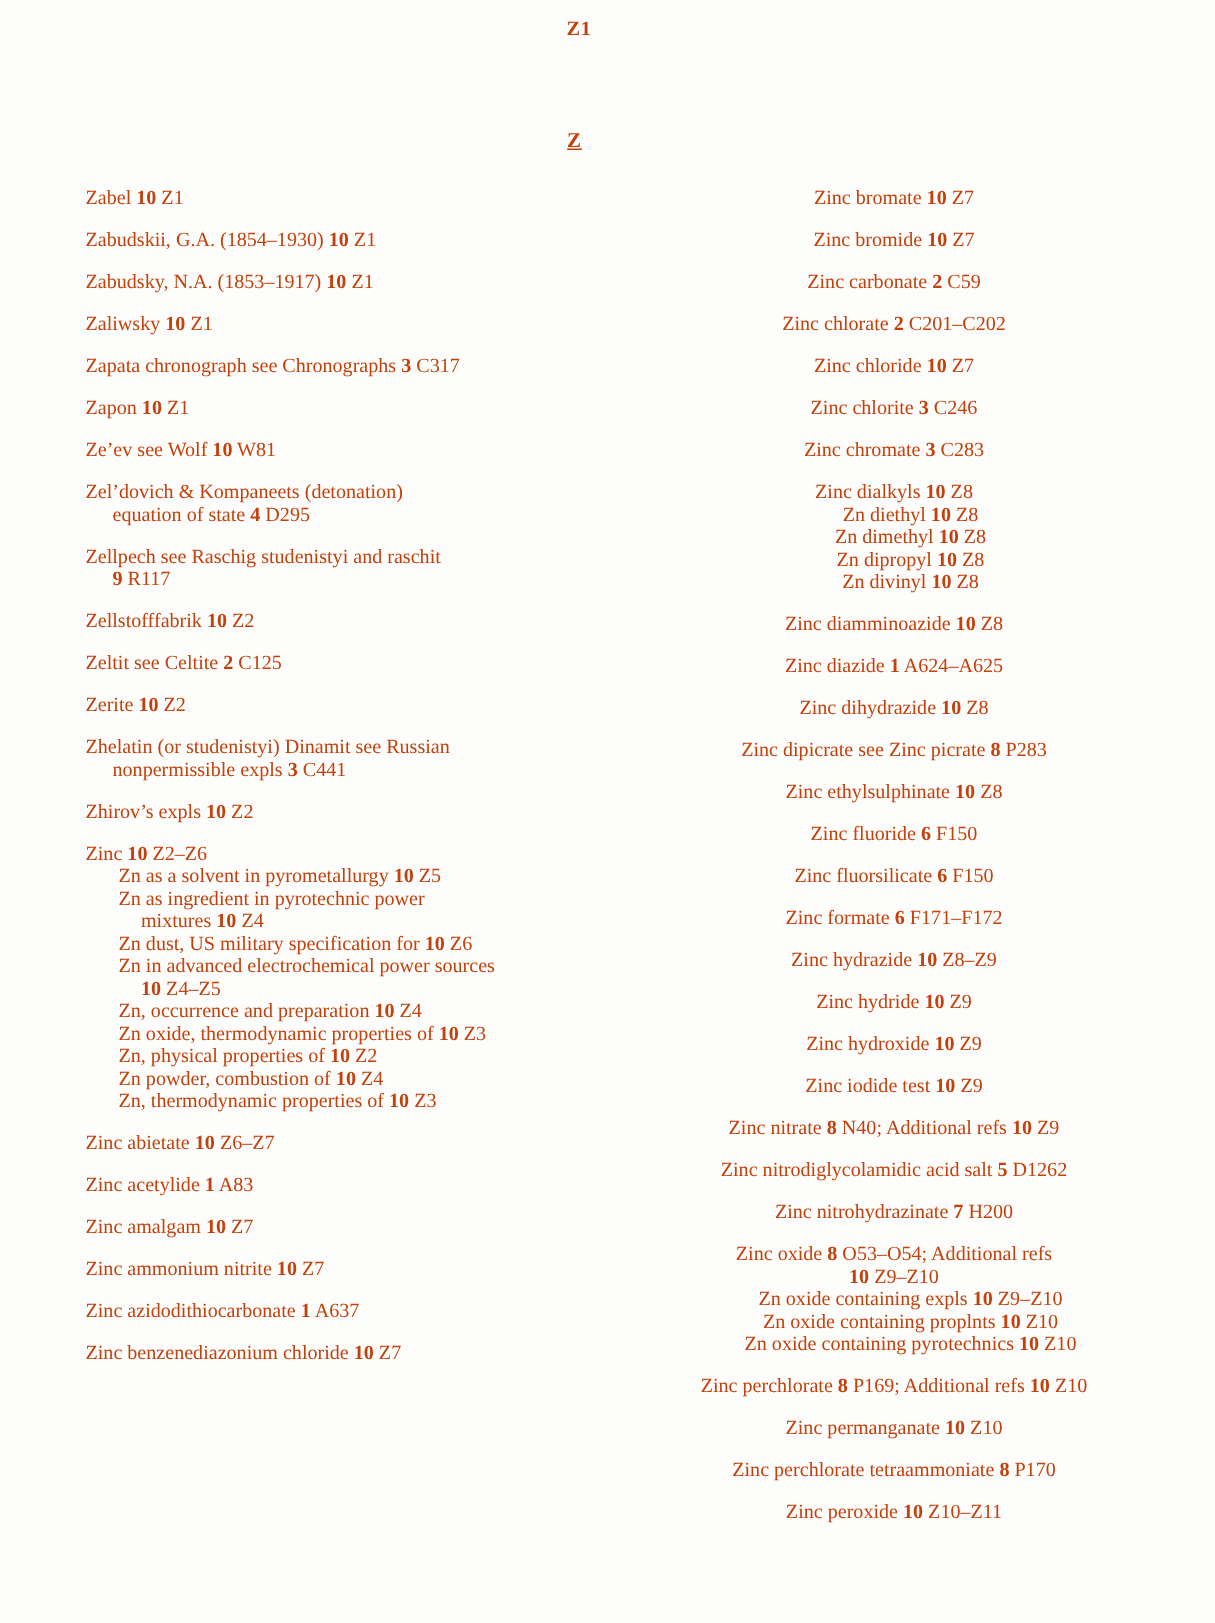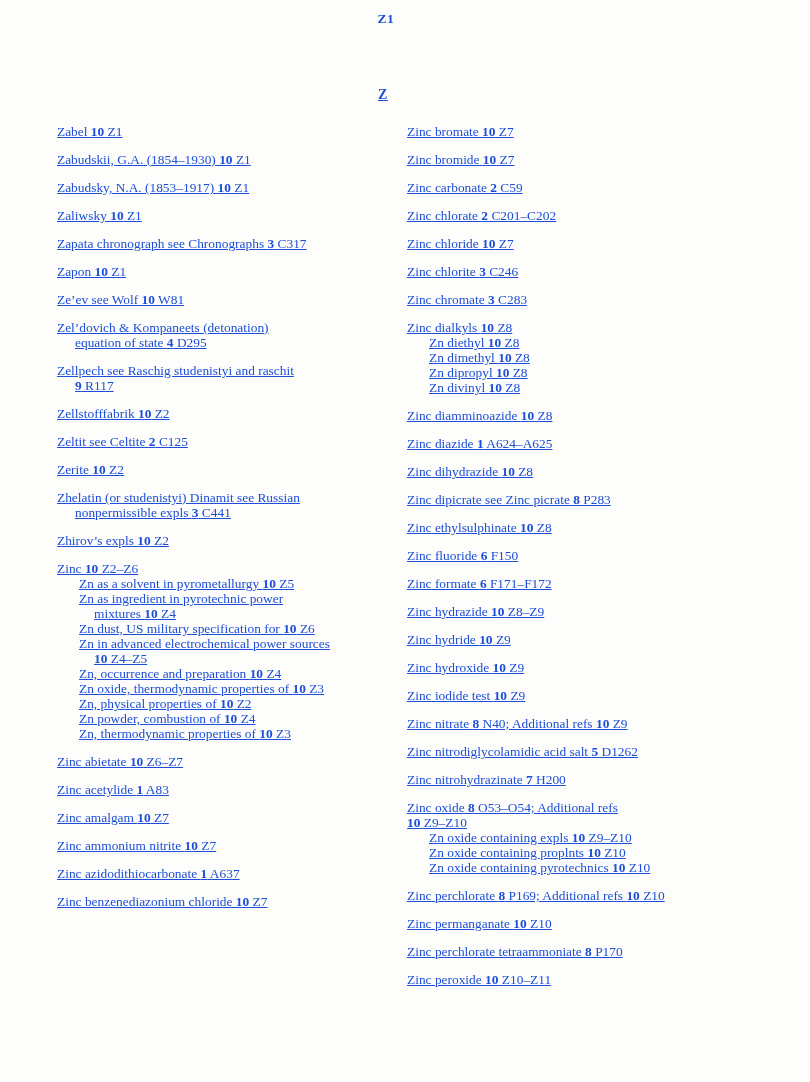--- a/index.html
+++ b/index.html
@@ -8,21 +8,21 @@
     background: #ffffff;
   }
   .page {
     position: relative;
     width: 810px;
     height: 1082px;
     background: #fdfdfb;
     font-family: "Liberation Serif", serif;
     font-size: 13.4px;
     line-height: 15px;
-    color: #1d4ed8;
+    color: #c2410c;
     overflow: hidden;
   }
   .header-code {
     position: absolute;
     top: 11px;
     left: 0;
     width: 772px;
     text-align: center;
     font-weight: 700;
     font-size: 13.5px;
@@ -37,24 +37,23 @@
     font-weight: 700;
     font-size: 14px;
     text-decoration: underline;
     letter-spacing: 0.5px;
   }
   .columns {
     position: absolute;
     top: 124px;
     left: 57px;
     display: flex;
-    text-decoration: underline;
   }
   .col-left  { width: 330px; }
-  .col-right { width: 346px; margin-left: 20px; }
+  .col-right { width: 346px; margin-left: 36px; text-align: center; }
   .entry { margin: 0 0 13px 0; }
   .line { min-height: 15px; }
   .l-main   { padding-left: 0; }
   .l-cont   { padding-left: 18px; }
   .l-sub    { padding-left: 22px; }
   .l-subcont{ padding-left: 37px; }
   .line b { font-weight: 700; }
 </style>
 </head>
 <body>
@@ -183,20 +182,23 @@
         <div class="entry">
           <div class="line l-main">Zinc dipicrate see Zinc picrate <b>8</b> P283</div>
         </div>
         <div class="entry">
           <div class="line l-main">Zinc ethylsulphinate <b>10</b> Z8</div>
         </div>
         <div class="entry">
           <div class="line l-main">Zinc fluoride <b>6</b> F150</div>
         </div>
         <div class="entry">
+          <div class="line l-main">Zinc fluorsilicate <b>6</b> F150</div>
+        </div>
+        <div class="entry">
           <div class="line l-main">Zinc formate <b>6</b> F171–F172</div>
         </div>
         <div class="entry">
           <div class="line l-main">Zinc hydrazide <b>10</b> Z8–Z9</div>
         </div>
         <div class="entry">
           <div class="line l-main">Zinc hydride <b>10</b> Z9</div>
         </div>
         <div class="entry">
           <div class="line l-main">Zinc hydroxide <b>10</b> Z9</div>

